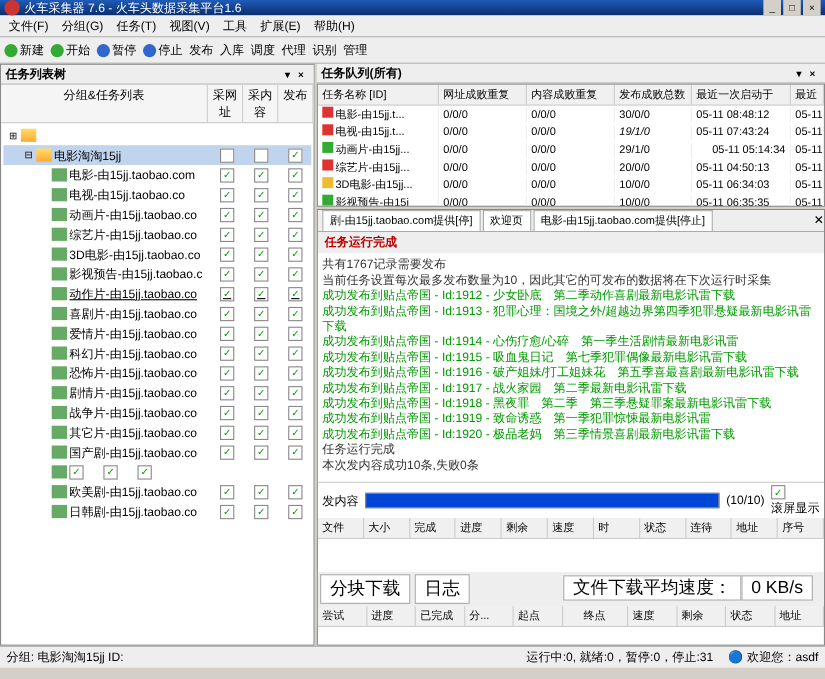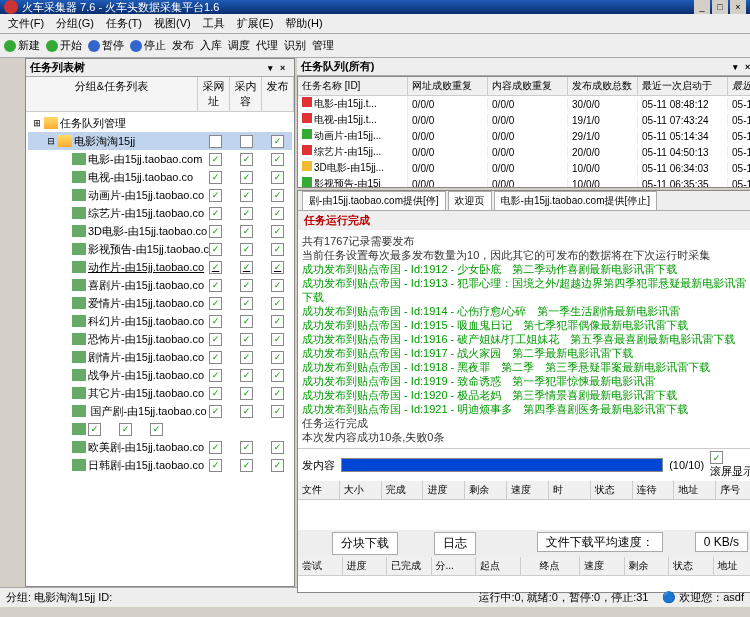--- a/index.html
+++ b/index.html
@@ -6,21 +6,21 @@
 body { margin:0; background:#d4d0c8; width:750px; height:617px; overflow:hidden; }
 .titlebar { background:linear-gradient(#1e5bb8,#0a2e6f); color:#fff; height:14px; display:flex; align-items:center; padding:0 4px; }
 .titlebar .icon { width:14px;height:14px;background:#c33;border-radius:50%;margin-right:4px; }
 .titlebar .btns { margin-left:auto; display:flex; gap:2px; }
 .titlebar .btns span { width:16px;height:14px;background:#d4d0c8;display:flex;align-items:center;justify-content:center;font-size:9px;color:#000; }
 .menubar { background:#eee;border-bottom:1px solid #aaa;height:20px;display:flex;align-items:center;padding:0 4px;gap:4px; }
 .menubar span { padding:1px 4px; }
 .toolbar { background:#eee;border-bottom:1px solid #aaa;height:24px;display:flex;align-items:center;padding:0 4px;gap:6px; }
 .toolbar span { display:flex;align-items:center;gap:2px; }
 .ticon { width:12px;height:12px;display:inline-block; }
-.main { display:flex;height:529px;padding-left:25px; }
+.main { display:flex;height:529px; }
 .left { width:292px;border:1px solid #888;display:flex;flex-direction:column;background:#fff; }
 .panel-hdr { background:#eee;border-bottom:1px solid #aaa;height:18px;display:flex;align-items:center;padding:0 4px;font-weight:bold; }
 .panel-hdr .pbtn { margin-left:auto;display:flex;gap:2px; }
 .panel-hdr .pbtn i { width:10px;height:10px;font-style:normal;font-size:9px; }
 .left-cols { display:flex;border-bottom:1px solid #ccc;font-size:10px;background:#f5f5f5; }
 .left-cols div:first-child { flex:1;padding:2px 4px;border-right:1px solid #ccc; }
 .left-cols div { width:32px;text-align:center;padding:2px;border-right:1px solid #ccc; }
 .tree { flex:1;overflow:auto;padding:2px; }
 .tree-row { display:flex;align-items:center;height:18px;padding-left:4px; }
 .tree-row.sel { background:#c0d4ee; }
@@ -36,21 +36,21 @@
 .grid-row { display:flex;height:16px;align-items:center; }
 .grid-row div { padding:1px 4px;border-right:1px solid #eee;overflow:hidden;white-space:nowrap;font-size:10px; }
 .dot { width:10px;height:10px;display:inline-block;margin-right:2px; }
 .red{background:#d33;} .yellow{background:#eb3;} .green{background:#3a3;}
 .tabs { display:flex;background:#eee;border-bottom:1px solid #aaa;height:20px;align-items:center;padding-left:4px;gap:2px; }
 .tab { padding:2px 6px;background:#fff;border:1px solid #aaa;border-bottom:none;font-size:10px; }
 .log { flex:1;background:#fff;padding:4px;overflow:auto;font-size:10px;line-height:14px; } .log .g{color:#090;} .log .b{color:#333;}
 .prog { display:flex;align-items:center;padding:2px 4px;background:#fff;gap:6px;border-top:1px solid #ccc; }
 .progbar { flex:1;height:14px;background:#0046d5;border:1px solid #888; }
 .btm-tabs { display:flex;padding:2px;gap:4px;background:#eee; }
-.btm-tabs span { padding:2px 8px;background:#fff;border:1px solid #aaa;font-size:12px;margin-left:32px; }
+.btm-tabs span { padding:2px 8px;background:#fff;border:1px solid #aaa;font-size:16px; }
 .status { height:20px;background:#eee;border-top:1px solid #aaa;display:flex;align-items:center;padding:0 6px;gap:14px;font-size:10px; }
 .folder{background:linear-gradient(#fd6,#fa3);} .gear{background:#6a6;}
 .ci-green{background:#3a3;border-radius:50%;} .ci-blue{background:#36c;border-radius:50%;}
 </style>
 </head>
 <body>
 
 <div class="titlebar">
   <span class="icon"></span>
   <span>火车采集器 7.6 - 火车头数据采集平台1.6</span>
@@ -119,21 +119,20 @@
     <div class="left-cols">
       <div>分组&amp;任务列表</div>
       <div>采网址</div>
       <div>采内容</div>
       <div>发布</div>
     </div>
     <div class="tree" id="tree">
         <div class="tree-row" style="padding-left: 4px;">
           <span class="tg">⊞</span>
           <span class="fi folder"></span>
-          <span class="lbl">任务队列管理</span>
         </div>
         <div class="tree-row sel" style="padding-left: 18px;">
           <span class="tg">⊟</span>
           <span class="fi folder"></span>
           <span class="lbl">电影淘淘15jj</span>
           <span class="cbs">
             <span class="cb"></span>
             <span class="cb"></span>
             <span class="cb">✓</span>
           </span>
@@ -271,21 +270,21 @@
         <div class="tree-row" style="padding-left: 32px;">
           <span class="tg"></span>
           <span class="fi gear"></span>
           <span class="lbl">其它片-由15jj.taobao.co</span>
           <span class="cbs">
             <span class="cb">✓</span>
             <span class="cb">✓</span>
             <span class="cb">✓</span>
           </span>
         </div>
-        <div class="tree-row" style="padding-left: 32px; text-align: center;">
+        <div class="tree-row" style="padding-left: 32px;">
           <span class="tg"></span>
           <span class="fi gear"></span>
           <span class="lbl">国产剧-由15jj.taobao.co</span>
           <span class="cbs">
             <span class="cb">✓</span>
             <span class="cb">✓</span>
             <span class="cb">✓</span>
           </span>
         </div>
         <div class="tree-row" style="padding-left: 32px;">
@@ -329,45 +328,45 @@
             <i>×</i>
           </div>
       </div>
       <div class="grid" style="flex:1;overflow:hidden;">
         <div class="grid-hdr" id="ghdr">
             <div style="width: 110px;">任务名称 [ID]</div>
             <div style="width: 80px;">网址成败重复</div>
             <div style="width: 80px;">内容成败重复</div>
             <div style="width: 70px;">发布成败总数</div>
             <div style="width: 90px;">最近一次启动于</div>
-            <div style="width: 30px; font-style: italic;">最近</div>
+            <div style="width: 30px;">最近</div>
           </div>
         <div id="grows">
             <div class="grid-row">
               <div style="width: 110px;"><span class="dot red"></span>电影-由15jj.t...</div>
               <div style="width: 80px;">0/0/0</div>
               <div style="width: 80px;">0/0/0</div>
               <div style="width: 70px;">30/0/0</div>
               <div style="width: 90px;">05-11 08:48:12</div>
               <div style="width: 30px;">05-11</div>
             </div>
             <div class="grid-row">
               <div style="width: 110px;"><span class="dot red"></span>电视-由15jj.t...</div>
               <div style="width: 80px;">0/0/0</div>
               <div style="width: 80px;">0/0/0</div>
-              <div style="width: 70px;">19/1/0</div>
+              <div style="width: 70px; font-style: italic;">19/1/0</div>
               <div style="width: 90px;">05-11 07:43:24</div>
               <div style="width: 30px;">05-11</div>
             </div>
             <div class="grid-row">
               <div style="width: 110px;"><span class="dot green"></span>动画片-由15jj...</div>
               <div style="width: 80px;">0/0/0</div>
               <div style="width: 80px;">0/0/0</div>
               <div style="width: 70px;">29/1/0</div>
-              <div style="width: 90px;">05-11 05:14:34</div>
+              <div style="width: 90px; text-align: right;">05-11 05:14:34</div>
               <div style="width: 30px;">05-11</div>
             </div>
             <div class="grid-row">
               <div style="width: 110px;"><span class="dot red"></span>综艺片-由15jj...</div>
               <div style="width: 80px;">0/0/0</div>
               <div style="width: 80px;">0/0/0</div>
               <div style="width: 70px;">20/0/0</div>
               <div style="width: 90px;">05-11 04:50:13</div>
               <div style="width: 30px;">05-11</div>
             </div>
@@ -404,21 +403,20 @@
           <div class="b">当前任务设置每次最多发布数量为10，因此其它的可发布的数据将在下次运行时采集</div>
           <div class="g">成功发布到贴点帝国 - Id:1912 - 少女卧底　第二季动作喜剧最新电影讯雷下载</div>
           <div class="g">成功发布到贴点帝国 - Id:1913 - 犯罪心理：国境之外/超越边界第四季犯罪悬疑最新电影讯雷下载</div>
           <div class="g">成功发布到贴点帝国 - Id:1914 - 心伤疗愈/心碎　第一季生活剧情最新电影讯雷</div>
           <div class="g">成功发布到贴点帝国 - Id:1915 - 吸血鬼日记　第七季犯罪偶像最新电影讯雷下载</div>
           <div class="g">成功发布到贴点帝国 - Id:1916 - 破产姐妹/打工姐妹花　第五季喜最喜剧最新电影讯雷下载</div>
           <div class="g">成功发布到贴点帝国 - Id:1917 - 战火家园　第二季最新电影讯雷下载</div>
           <div class="g">成功发布到贴点帝国 - Id:1918 - 黑夜罪　第二季　第三季悬疑罪案最新电影讯雷下载</div>
           <div class="g">成功发布到贴点帝国 - Id:1919 - 致命诱惑　第一季犯罪惊悚最新电影讯雷</div>
           <div class="g">成功发布到贴点帝国 - Id:1920 - 极品老妈　第三季情景喜剧最新电影讯雷下载</div>
-          <div class="g">成功发布到贴点帝国 - Id:1921 - 明迪烦事多　第四季喜剧医务最新电影讯雷下载</div>
           <div class="b">任务运行完成</div>
           <div class="b">本次发内容成功10条,失败0条</div>
         </div>
       <div class="prog">
         <span>发内容</span>
         <div class="progbar"></div>
         <span>(10/10)</span>
         <label><span class="cb">✓</span> <span>滚屏显示</span></label>
       </div>
       <div class="grid-hdr" id="fcols">

